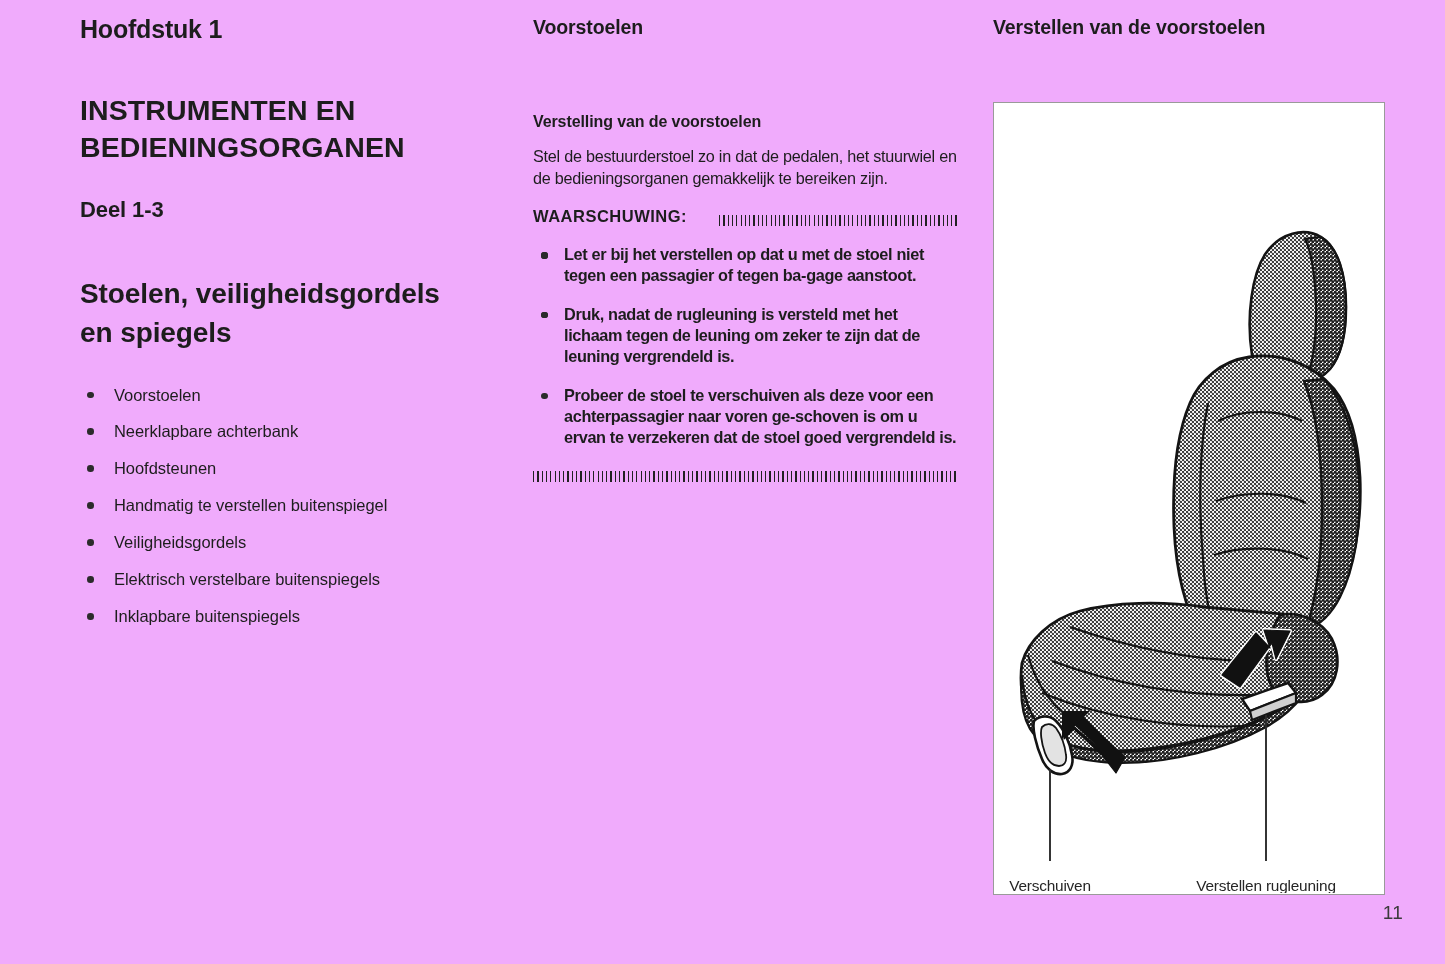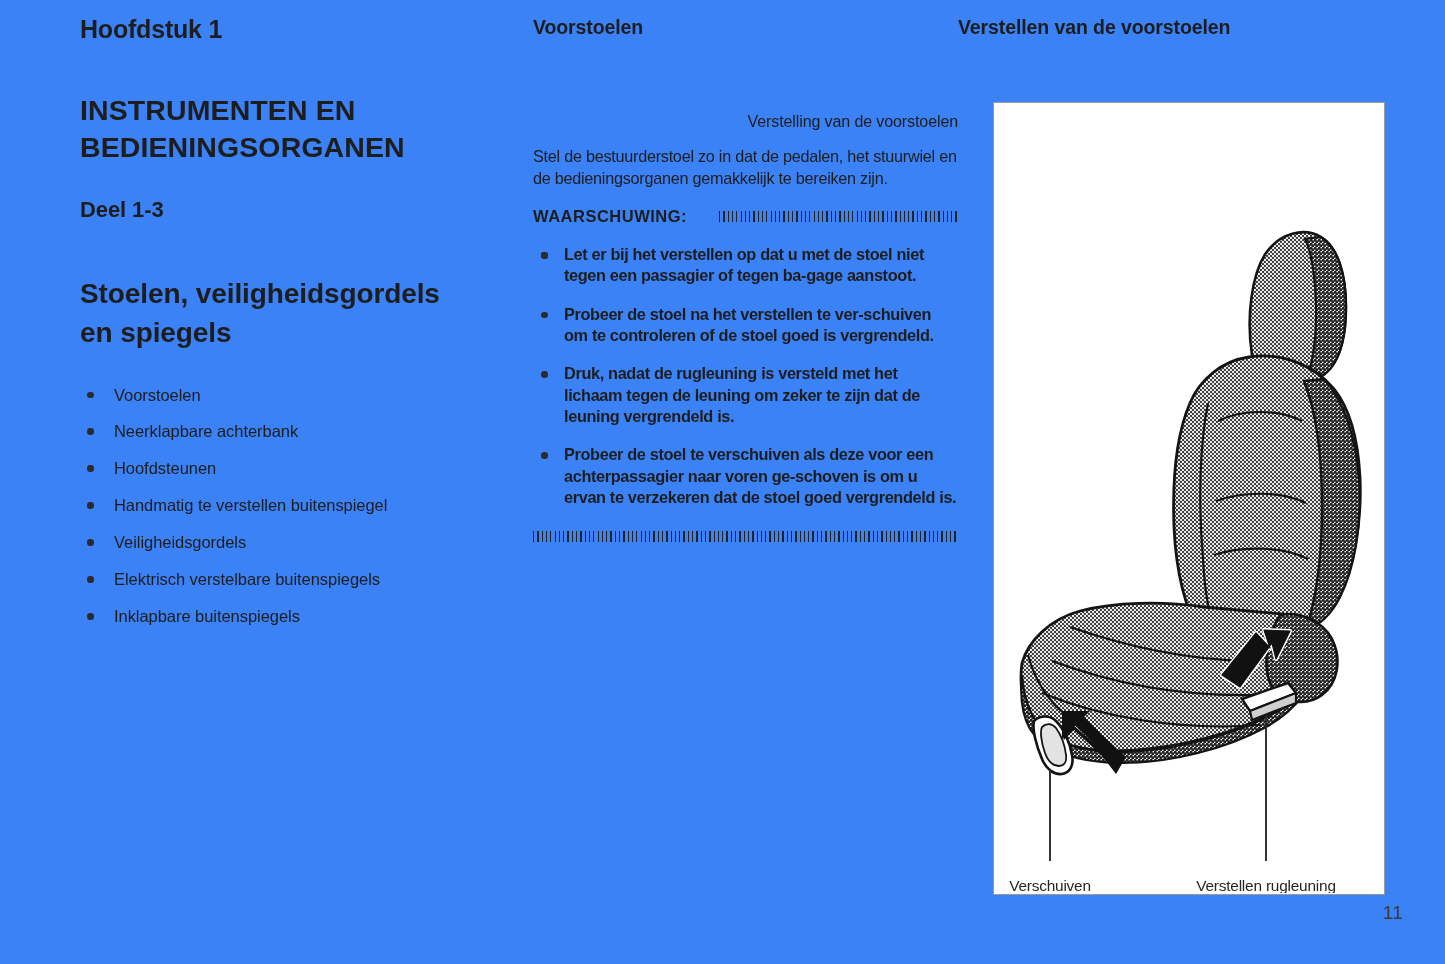--- a/index.html
+++ b/index.html
@@ -14,39 +14,39 @@
     position: relative;
     overflow: hidden;
     font-family: "Liberation Sans", sans-serif;
     color: #1d1d1d;
     -webkit-font-smoothing: antialiased;
   }
 
   .page {
     position: absolute;
     inset: 0;
-    background: #3b82f6;
+    background: #f0abfc;
   }
 
   
   .col-left {
     position: absolute;
     left: 80px;
     top: 16px;
     width: 400px;
   }
   .col-mid {
     position: absolute;
     left: 533px;
     top: 16px;
     width: 425px;
   }
   .col-right {
     position: absolute;
-    left: 958px;
+    left: 993px;
     top: 16px;
     width: 410px;
   }
 
   
   .chapter-label {
     font-size: 25px;
     font-weight: bold;
     letter-spacing: -0.2px;
     margin: 0 0 48px 0;
@@ -97,34 +97,33 @@
 
   
   .mid-head {
     font-size: 19.5px;
     font-weight: bold;
     margin: 0 0 74px 0;
     letter-spacing: -0.1px;
   }
   .sub-head {
     font-size: 16px;
-    font-weight: normal;
+    font-weight: bold;
     margin: 0 0 14px 0;
     letter-spacing: -0.1px;
-    text-align: right;
   }
   .body-par {
     font-size: 16.2px;
     line-height: 1.36;
     margin: 0 0 18px 0;
     letter-spacing: -0.25px;
   }
   .warn-row {
     display: flex;
-    align-items: center;
+    align-items: flex-end;
     margin: 0 0 18px 0;
     gap: 16px;
   }
   .warn-label {
     font-size: 16.5px;
     font-weight: bold;
     letter-spacing: 0.5px;
     white-space: nowrap;
   }
   .tick-rule {
@@ -272,21 +271,20 @@
     <ul class="warnings">
       <li>
         <span class="dot"></span>
       </li>
       <li>
         <span class="dot"></span>
         <span>Let er bij het verstellen op dat u met de stoel niet tegen een passagier of tegen ba-gage aanstoot.</span>
       </li>
       <li>
         <span class="dot"></span>
-        <span>Probeer de stoel na het verstellen te ver-schuiven om te controleren of de stoel goed is vergrendeld.</span>
       </li>
       <li>
         <span class="dot"></span>
         <span>Druk, nadat de rugleuning is versteld met het lichaam tegen de leuning om zeker te zijn dat de leuning vergrendeld is.</span>
       </li>
       <li>
         <span class="dot"></span>
         <span>Probeer de stoel te verschuiven als deze voor een achterpassagier naar voren ge-schoven is om u ervan te verzekeren dat de stoel goed vergrendeld is.</span>
       </li>
     </ul>

